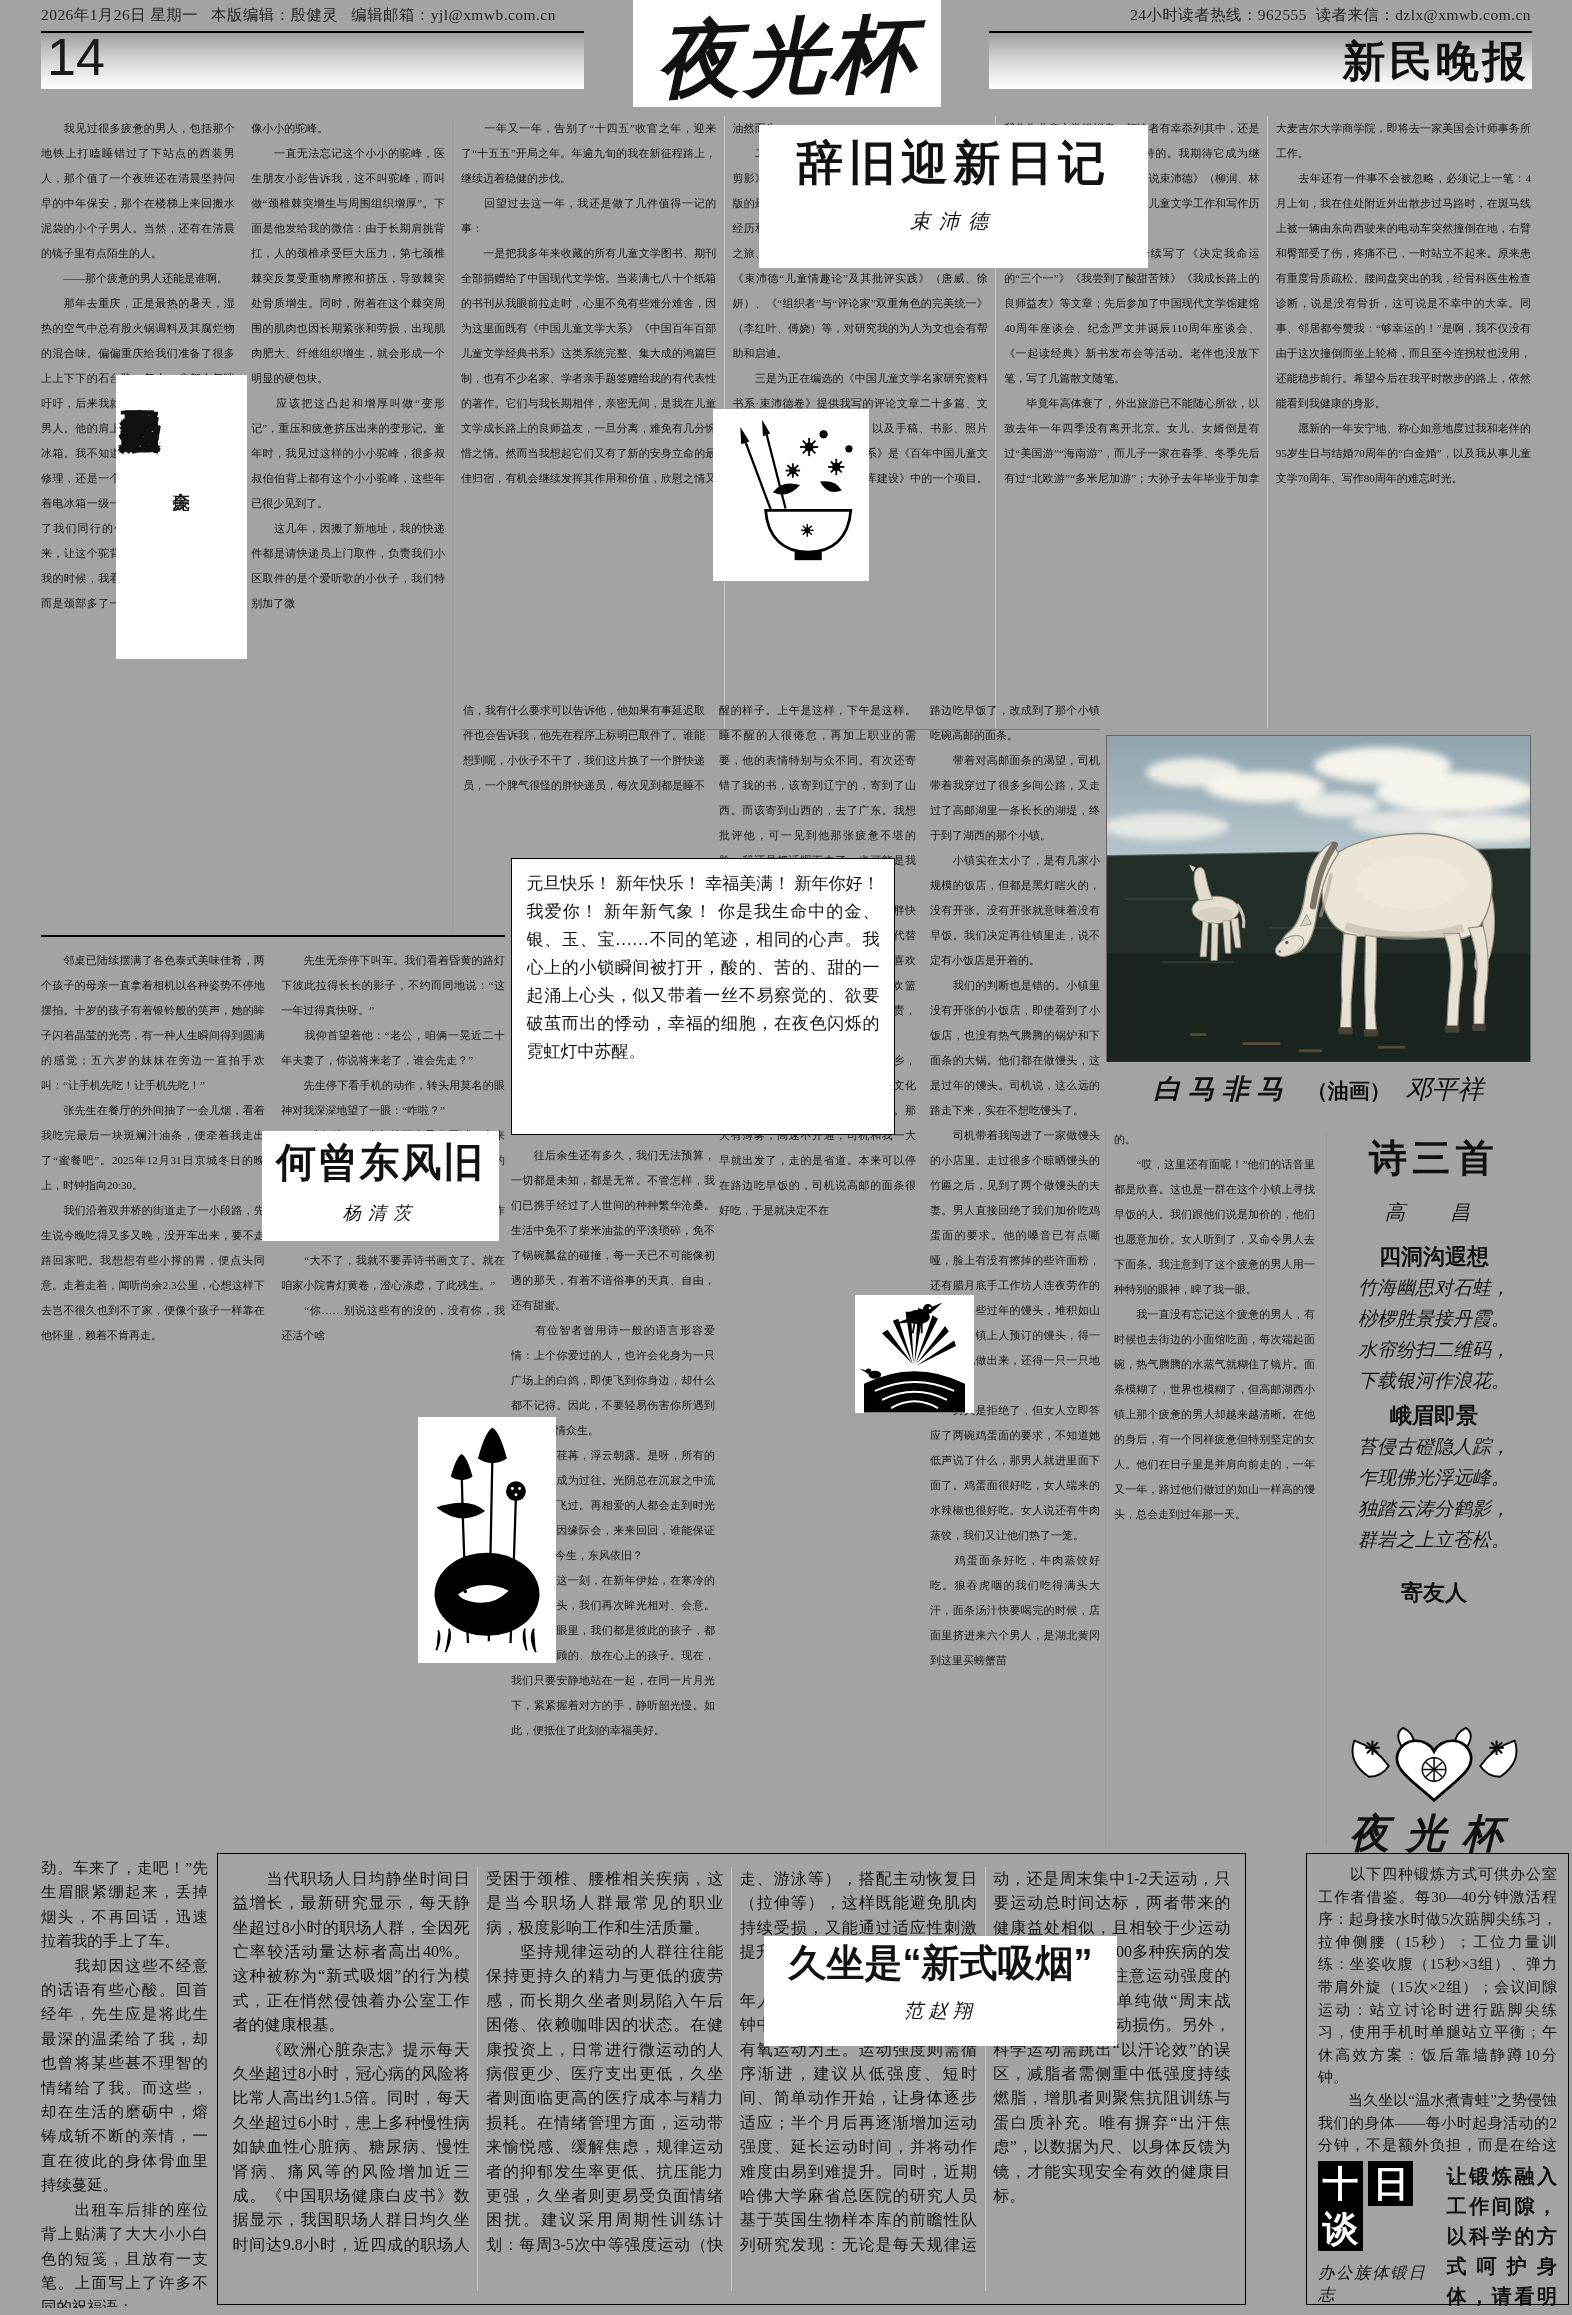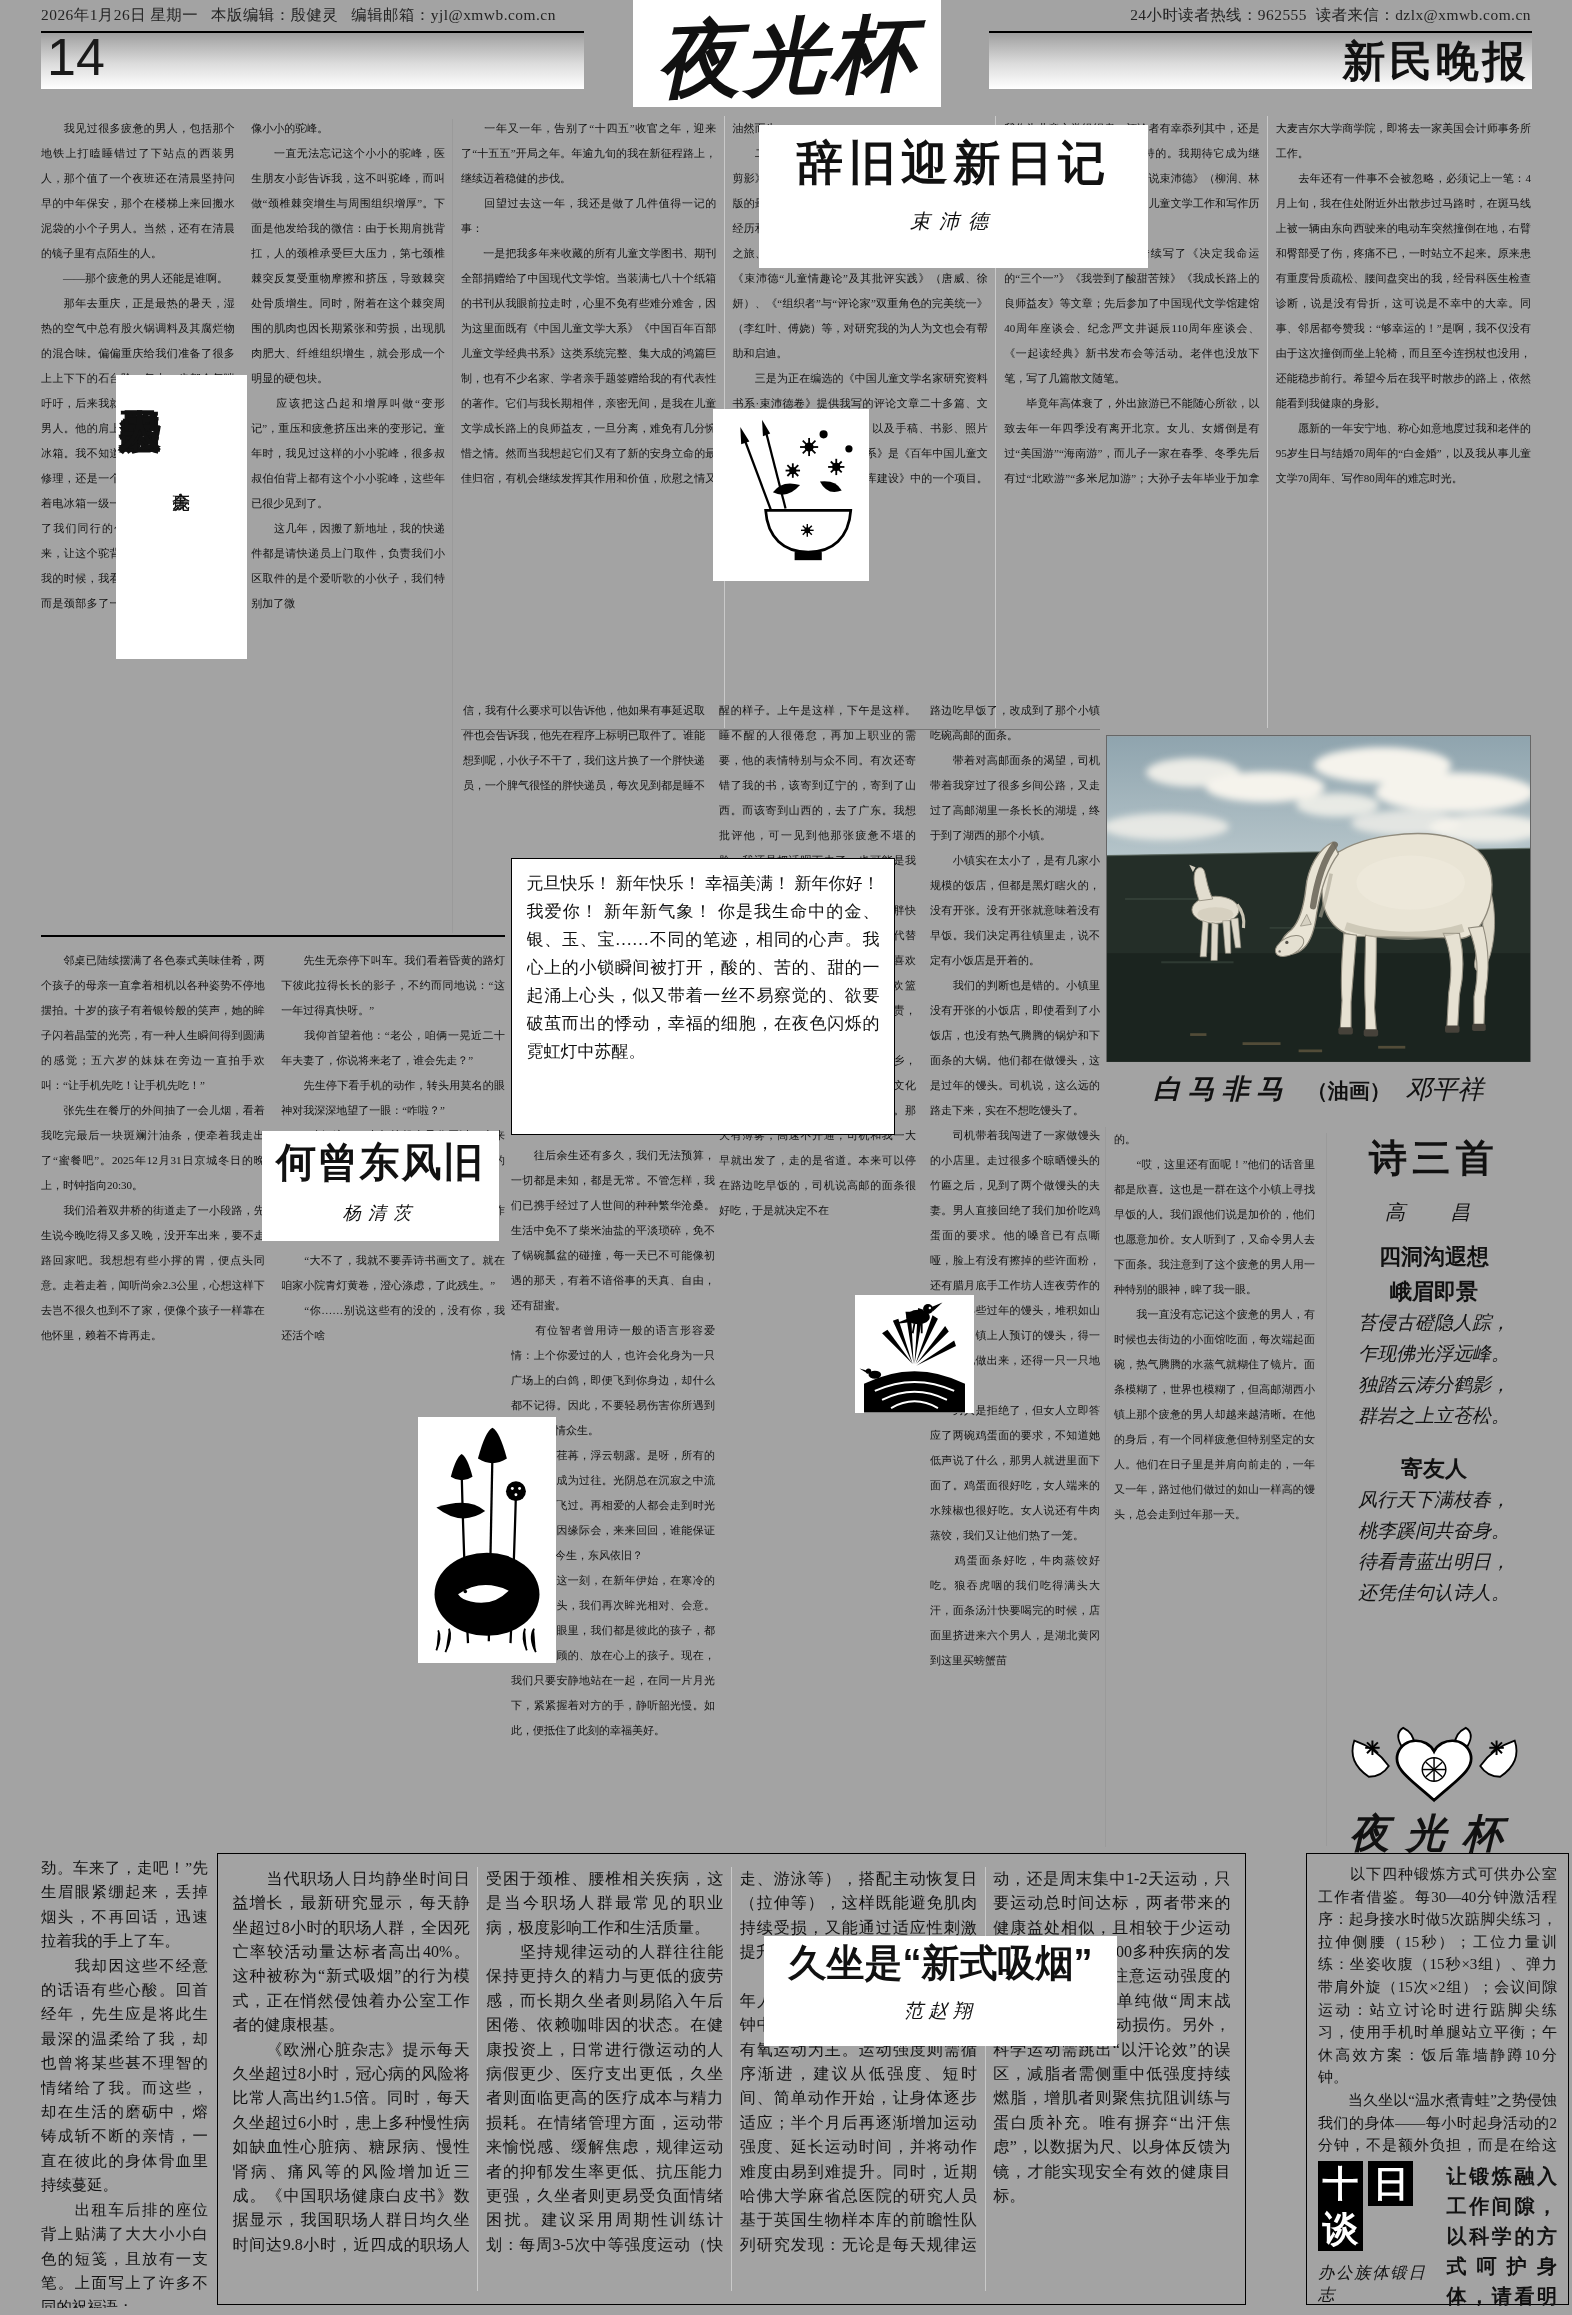--- a/index.html
+++ b/index.html
@@ -294,30 +294,30 @@
           <path d="M130,260 q-8,-16 -2,-26"></path>
         </g>
     </svg>
   </div>
 
   <div class="abs vrule" style="left:1326px;top:1133px;height:713px;"></div>
   <div class="abs" style="left:1337px;top:1133px;width:194px;height:622px;text-align:center;overflow:hidden;">
     <div style="font-size:38px;font-weight:900;letter-spacing:5.4px;">诗三首</div>
     <div class="kai" style="font-size:20px;margin-top:14.5px;letter-spacing:12.7px;">高　昌</div>
     <div class="hei" style="font-size:22px;font-weight:900;margin-top:16.3px;">四洞沟遐想</div>
+    <div class="kai poemlines" style="font-size:19px;line-height:31px;">竹海幽思对石蛙，
+桫椤胜景接丹霞。
+水帘纷扫二维码，
+下载银河作浪花。</div>
     <div class="hei" style="font-size:22px;font-weight:900;margin-top:5.4px;">峨眉即景</div>
     <div class="kai poemlines" style="font-size:19px;line-height:31px;">苔侵古磴隐人踪，
 乍现佛光浮远峰。
 独踏云涛分鹤影，
 群岩之上立苍松。</div>
     <div class="hei" style="font-size:22px;font-weight:900;margin-top:23px;">寄友人</div>
-    <div class="kai poemlines" style="font-size:19px;line-height:31px;">风行天下满枝春，
-桃李蹊间共奋身。
-待看青蓝出明日，
-还凭佳句认诗人。</div>
   </div>
 
   <div class="abs" style="left:1337px;top:1726px;width:194px;height:123px;text-align:center;">
     <svg width="193" height="78" viewBox="0 0 213 86">
       <g fill="#fff" stroke="#000" stroke-width="2">
         <path d="M34,56 Q10,40 18,16 Q42,24 56,44 Q48,56 34,56 Z"></path>
         <path d="M179,56 Q203,40 195,16 Q171,24 157,44 Q165,56 179,56 Z"></path>
         <path d="M70,22 Q62,8 72,2 Q84,8 84,20 Z"></path>
           <path d="M143,22 Q151,8 141,2 Q129,8 129,20 Z"></path>
       </g>

